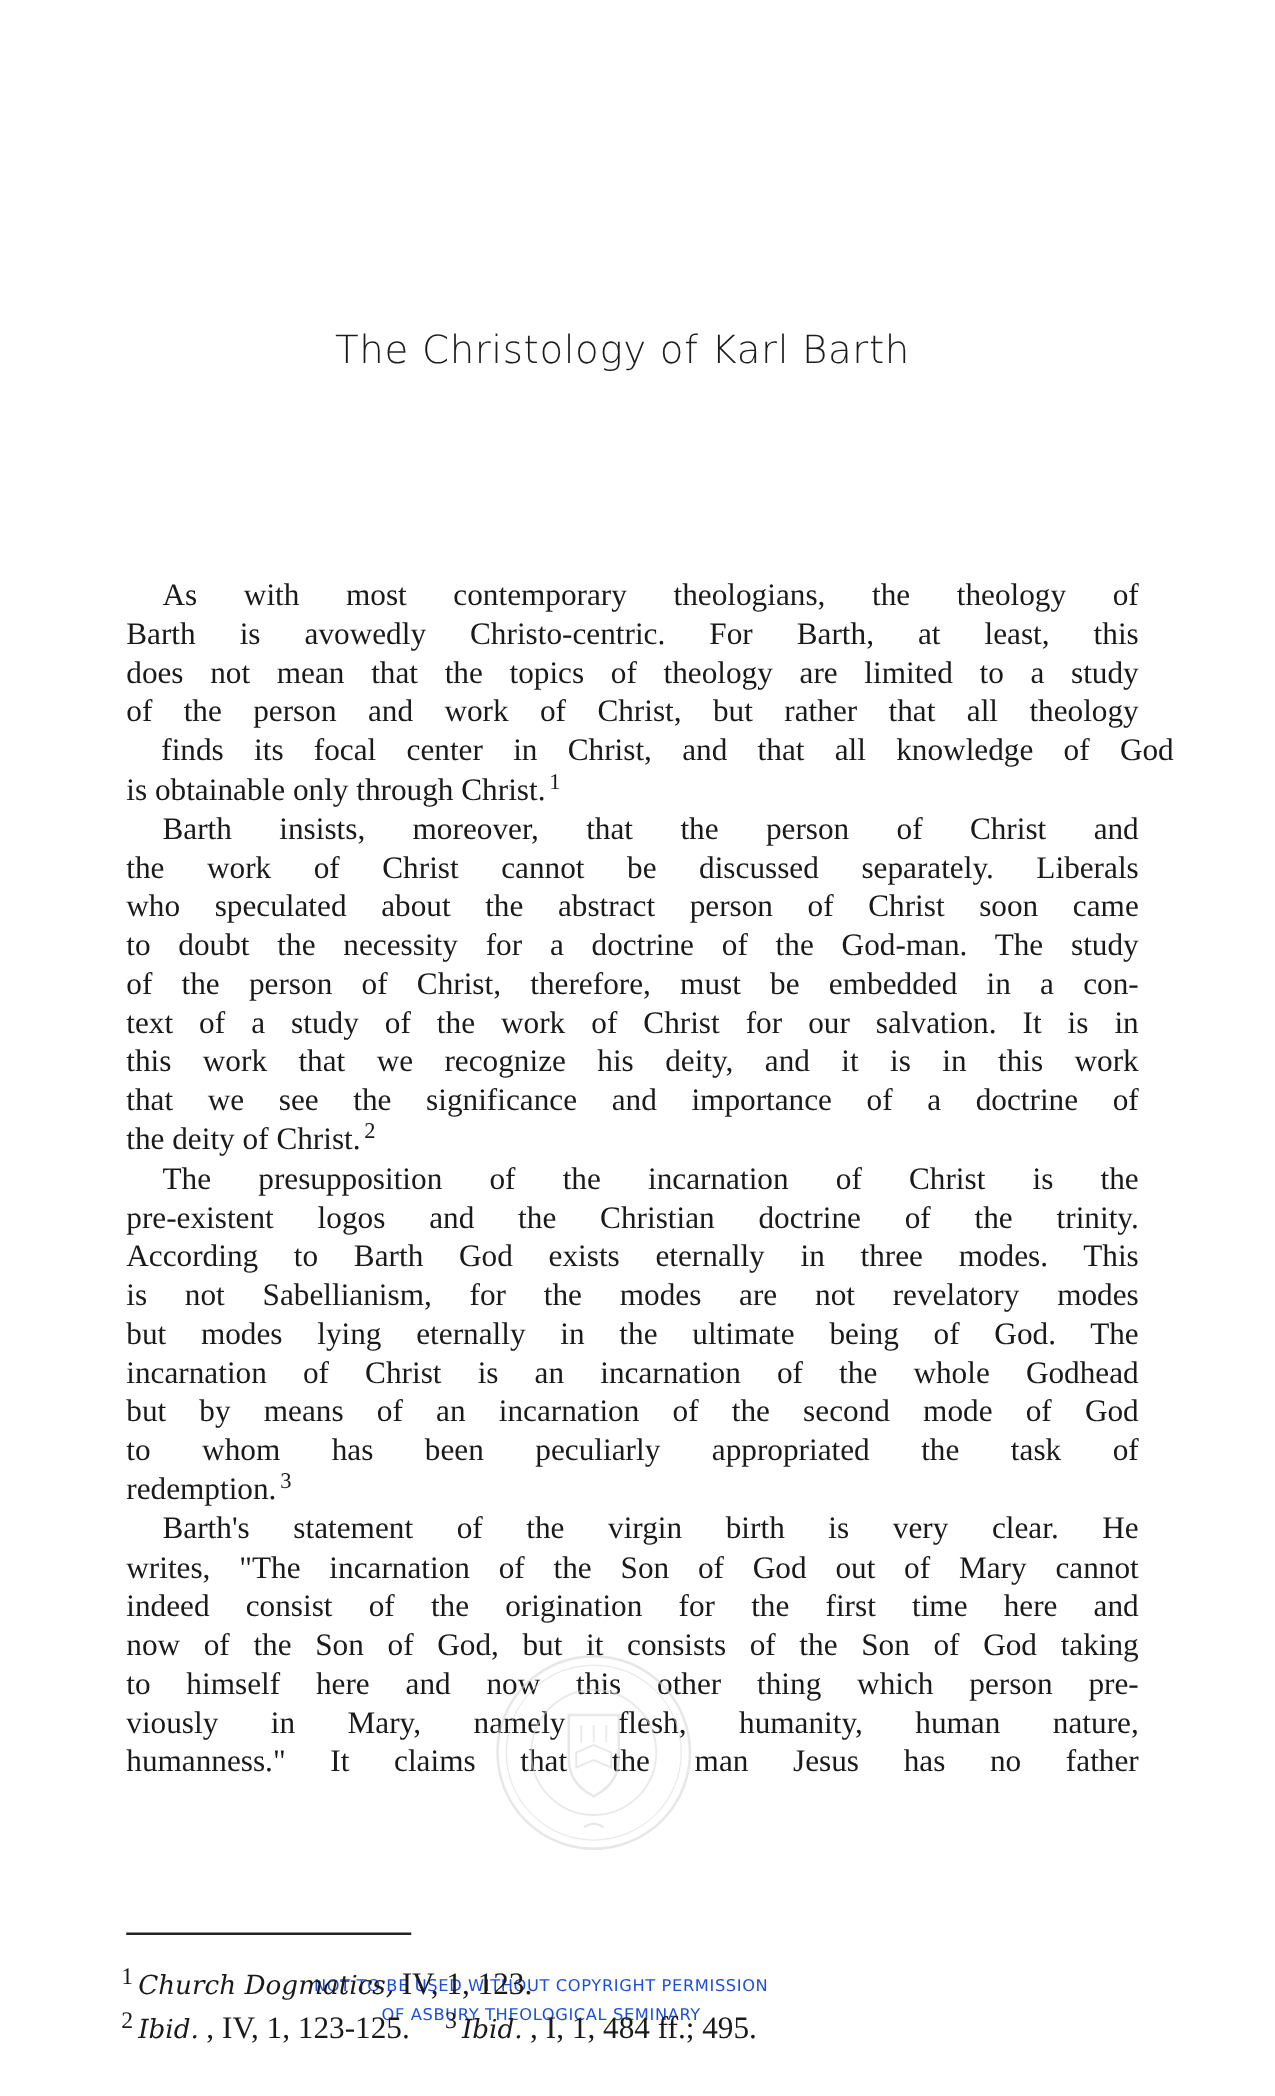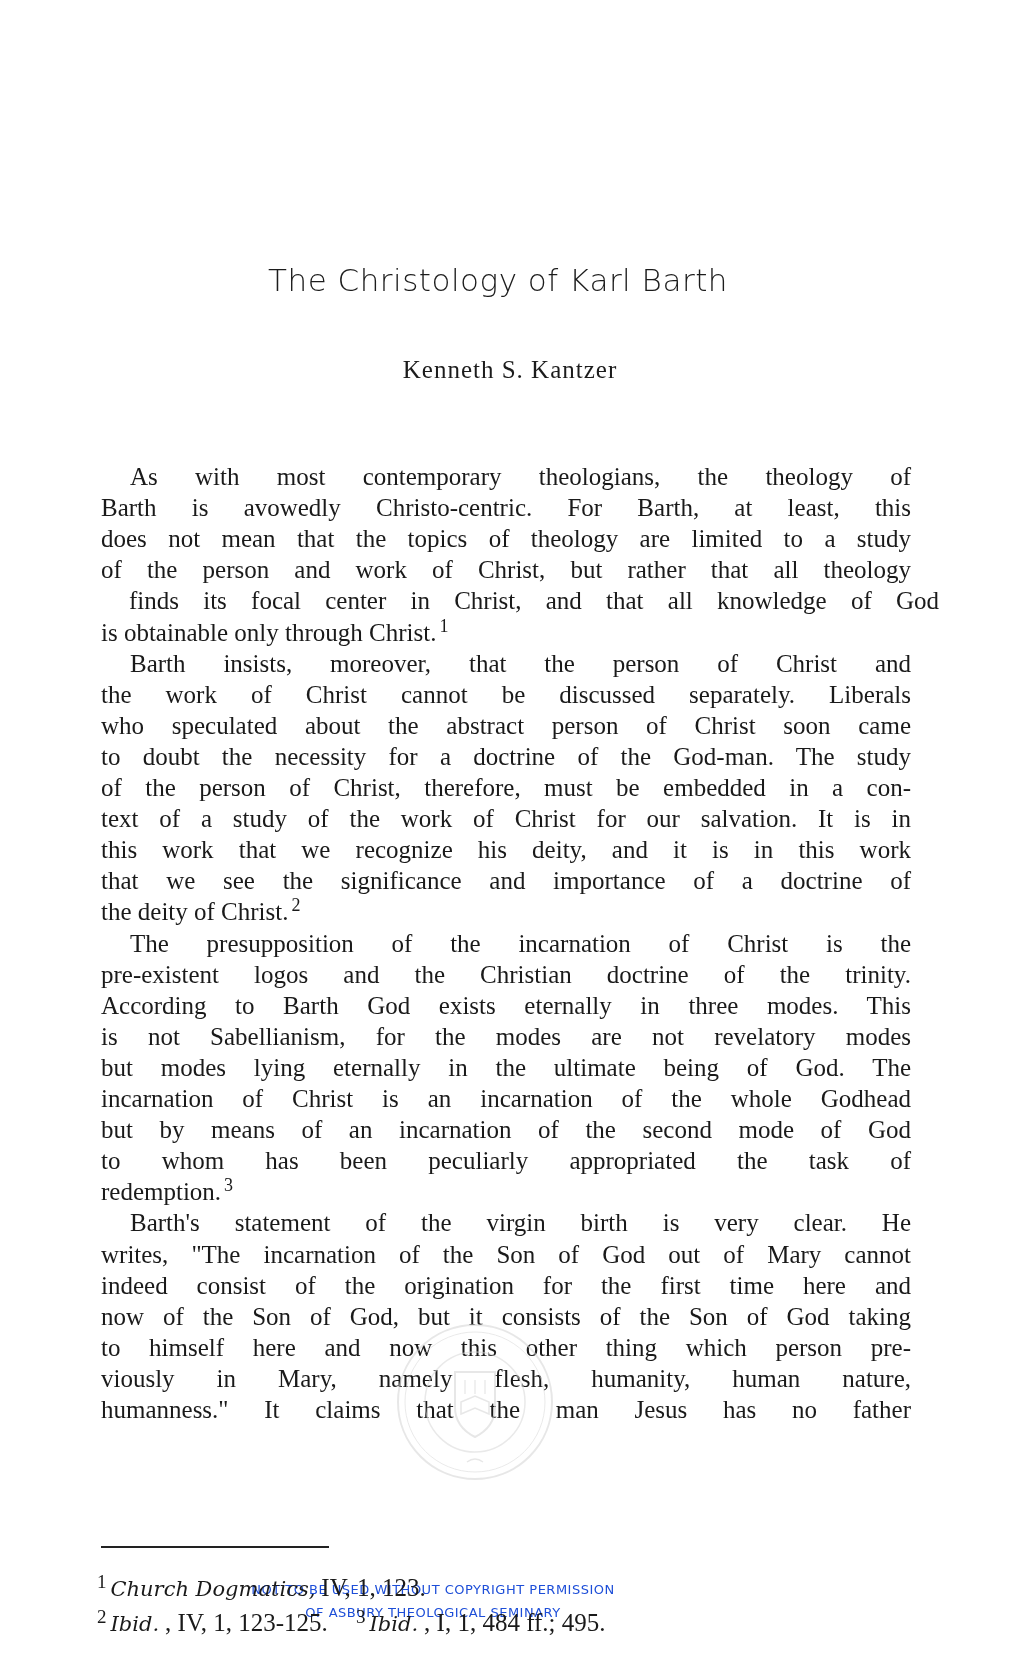--- a/index.html
+++ b/index.html
@@ -37,21 +37,20 @@
       font-family: "DejaVu Sans", sans-serif; font-size: 13px; color: #1d4ed8; letter-spacing: 0.5px;
       pointer-events: none;
     }
     .seal { position: absolute; left: 395px; top: 1322px; width: 160px; height: 160px; pointer-events: none; opacity: 0.55; }
   </style>
 </head>
 <body>
 
 <div class="page">
   <div class="title">The Christology of Karl Barth</div>
-  <div class="author">Kenneth S. Kantzer</div>
 
   <div class="body" id="body-lines">
       <div class="line indent" style="top: 462px;"><span>As with most contemporary theologians, the theology of</span></div>
       <div class="line" style="top: 493px;"><span>Barth is avowedly Christo-centric.  For Barth, at least, this</span></div>
       <div class="line" style="top: 524px;"><span>does not mean that the topics of theology are limited to a study</span></div>
       <div class="line" style="top: 555px;"><span>of the person and work of Christ, but rather that all theology</span></div>
       <div class="line" style="top: 586px; margin-left: 28px;"><span>finds its focal center in Christ, and that all knowledge of God</span></div>
       <div class="line last last" style="top: 618px;"><span>is obtainable only through Christ.</span><sup class="fn">1</sup></div>
       <div class="line indent" style="top: 649px;"><span>Barth insists, moreover, that the person of Christ and</span></div>
       <div class="line" style="top: 680px;"><span>the work of Christ cannot be discussed separately.  Liberals</span></div>

